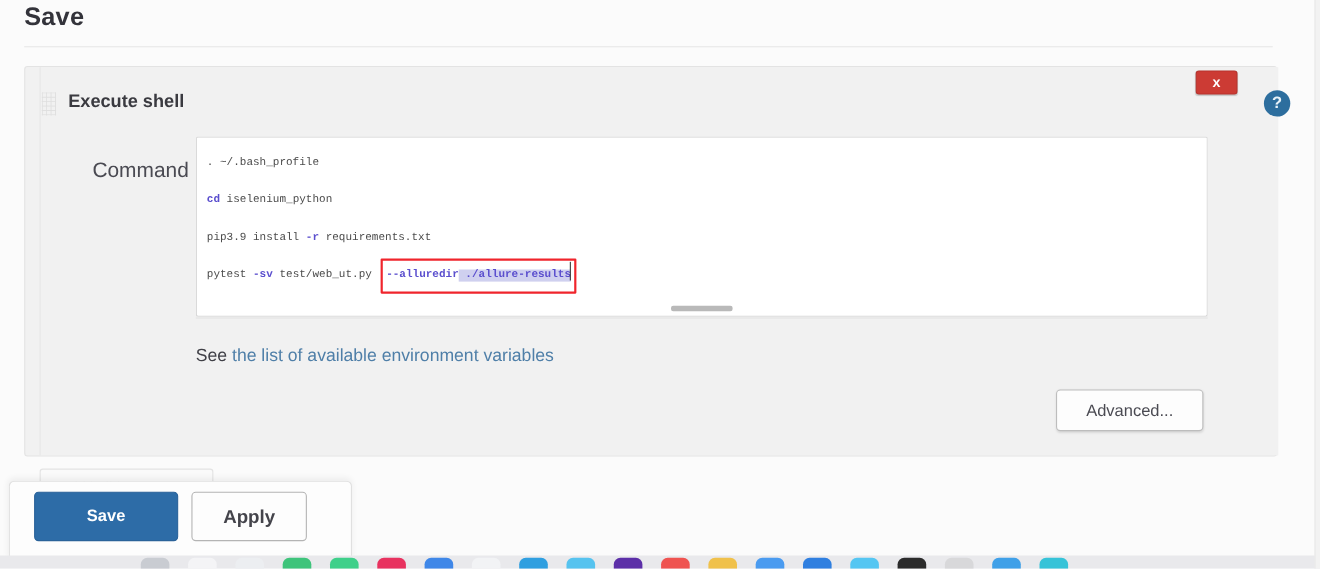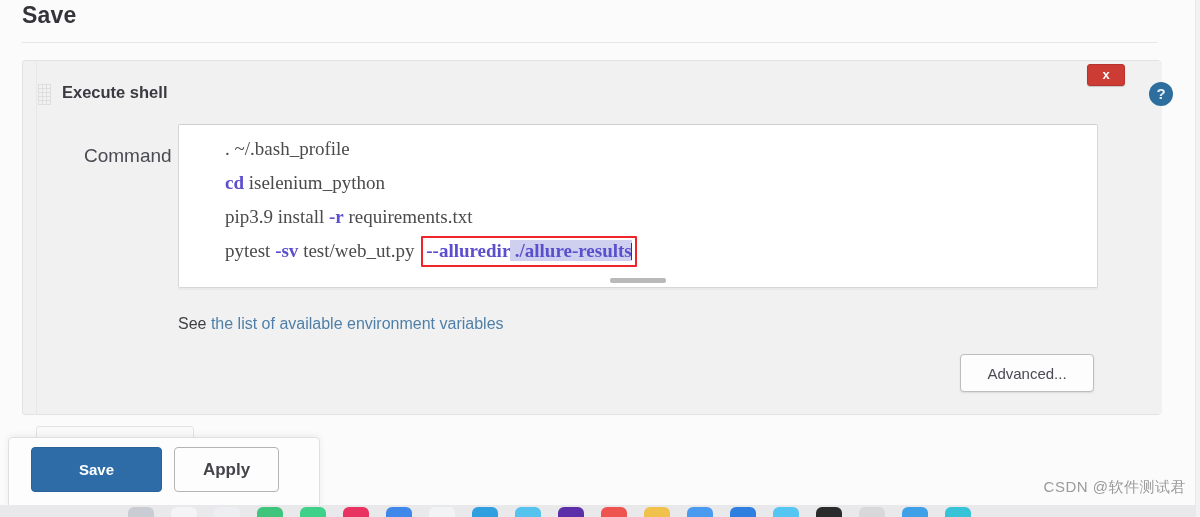--- a/index.html
+++ b/index.html
@@ -111,26 +111,25 @@
     width: 920px; height: 164px;
     background: #ffffff;
     border: 1px solid #d6d6d6;
     border-top-color: #cfcfcf;
     border-radius: 2px;
     overflow: hidden;
   }
   .cmd-lines {
     position: absolute;
     left: 9px; top: 7px;
-    font-family: Liberation Serif, serif;
-    font-size: 19px;
+    font-family: Liberation Mono, monospace;
+    font-size: 10px;
     line-height: 34px;
     color: #4b4b4b;
     white-space: pre;
-    margin-left: 37px;
   }
   .kw { color: #5b4fce; font-weight: 700; }
   .resize-grip {
     position: absolute;
     left: 50%; bottom: 4px;
     transform: translateX(-50%);
     width: 56px; height: 5px;
     background: #b9b9b9;
     border-radius: 2px;
     cursor: ns-resize;
@@ -343,16 +342,15 @@
         <i style="background: rgb(74, 155, 240);"></i>
         <i style="background: rgb(47, 127, 224);"></i>
         <i style="background: rgb(85, 198, 242);"></i>
         <i style="background: rgb(43, 43, 43);"></i>
         <i style="background: rgb(216, 216, 218);"></i>
         <i style="background: rgb(63, 160, 232);"></i>
         <i style="background: rgb(54, 195, 216);"></i>
       </div>
   </div>
 
-  <div class="watermark">CSDN @软件测试君</div>
 
   <div class="scroll-edge"></div>
 </div>
 
 </body></html>

